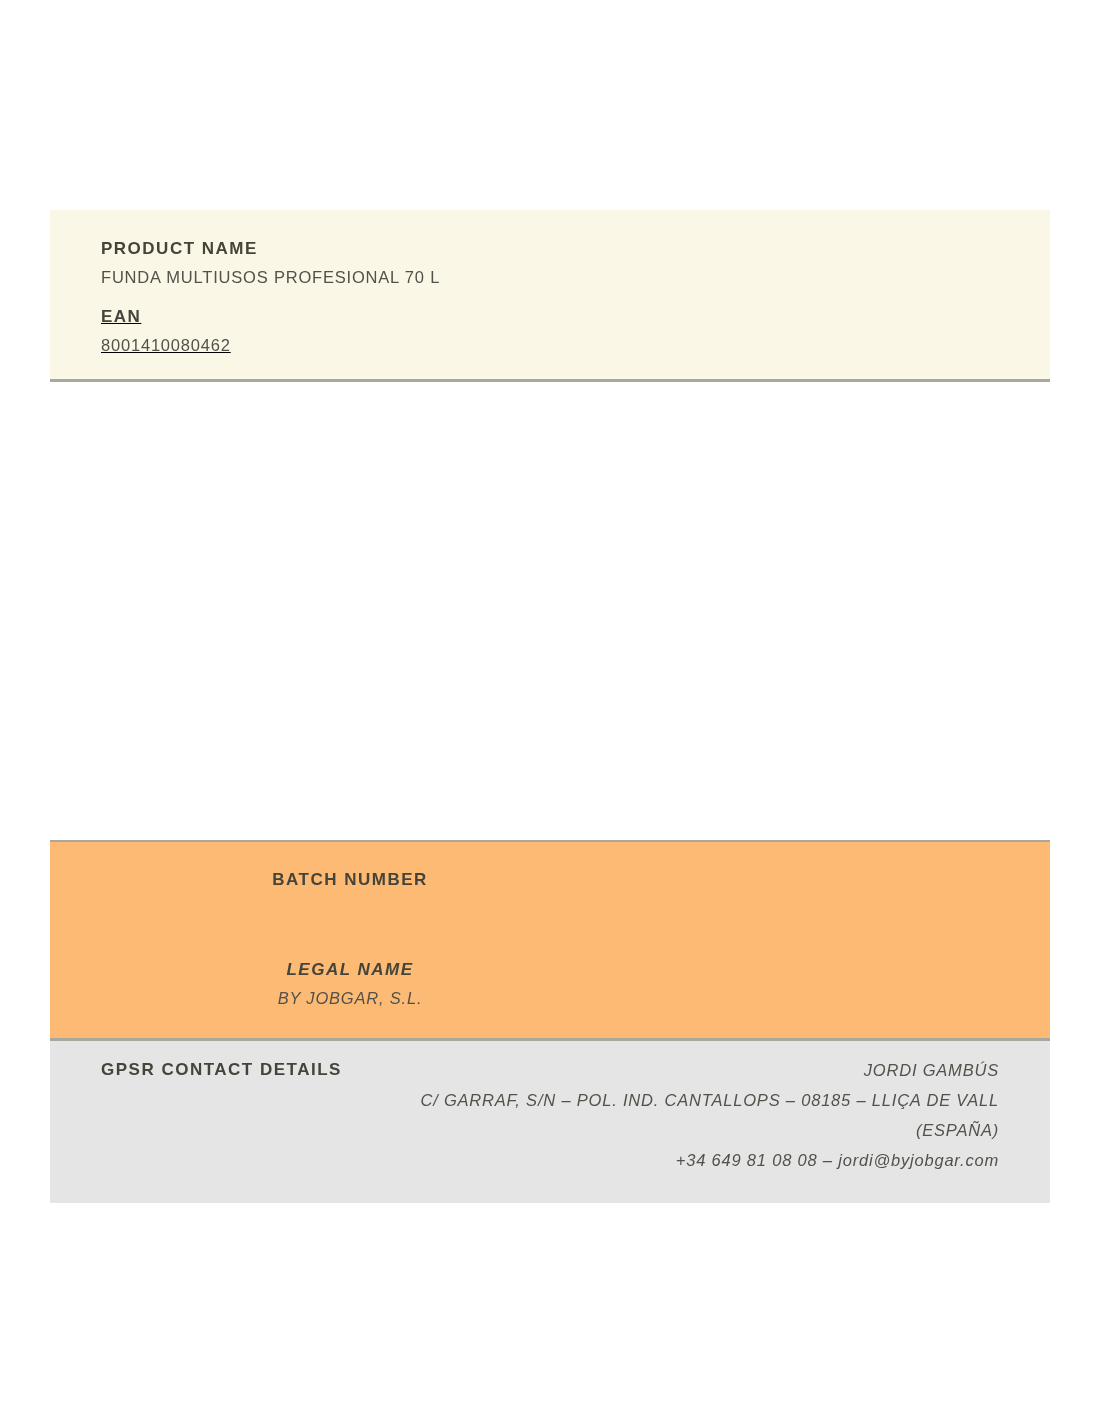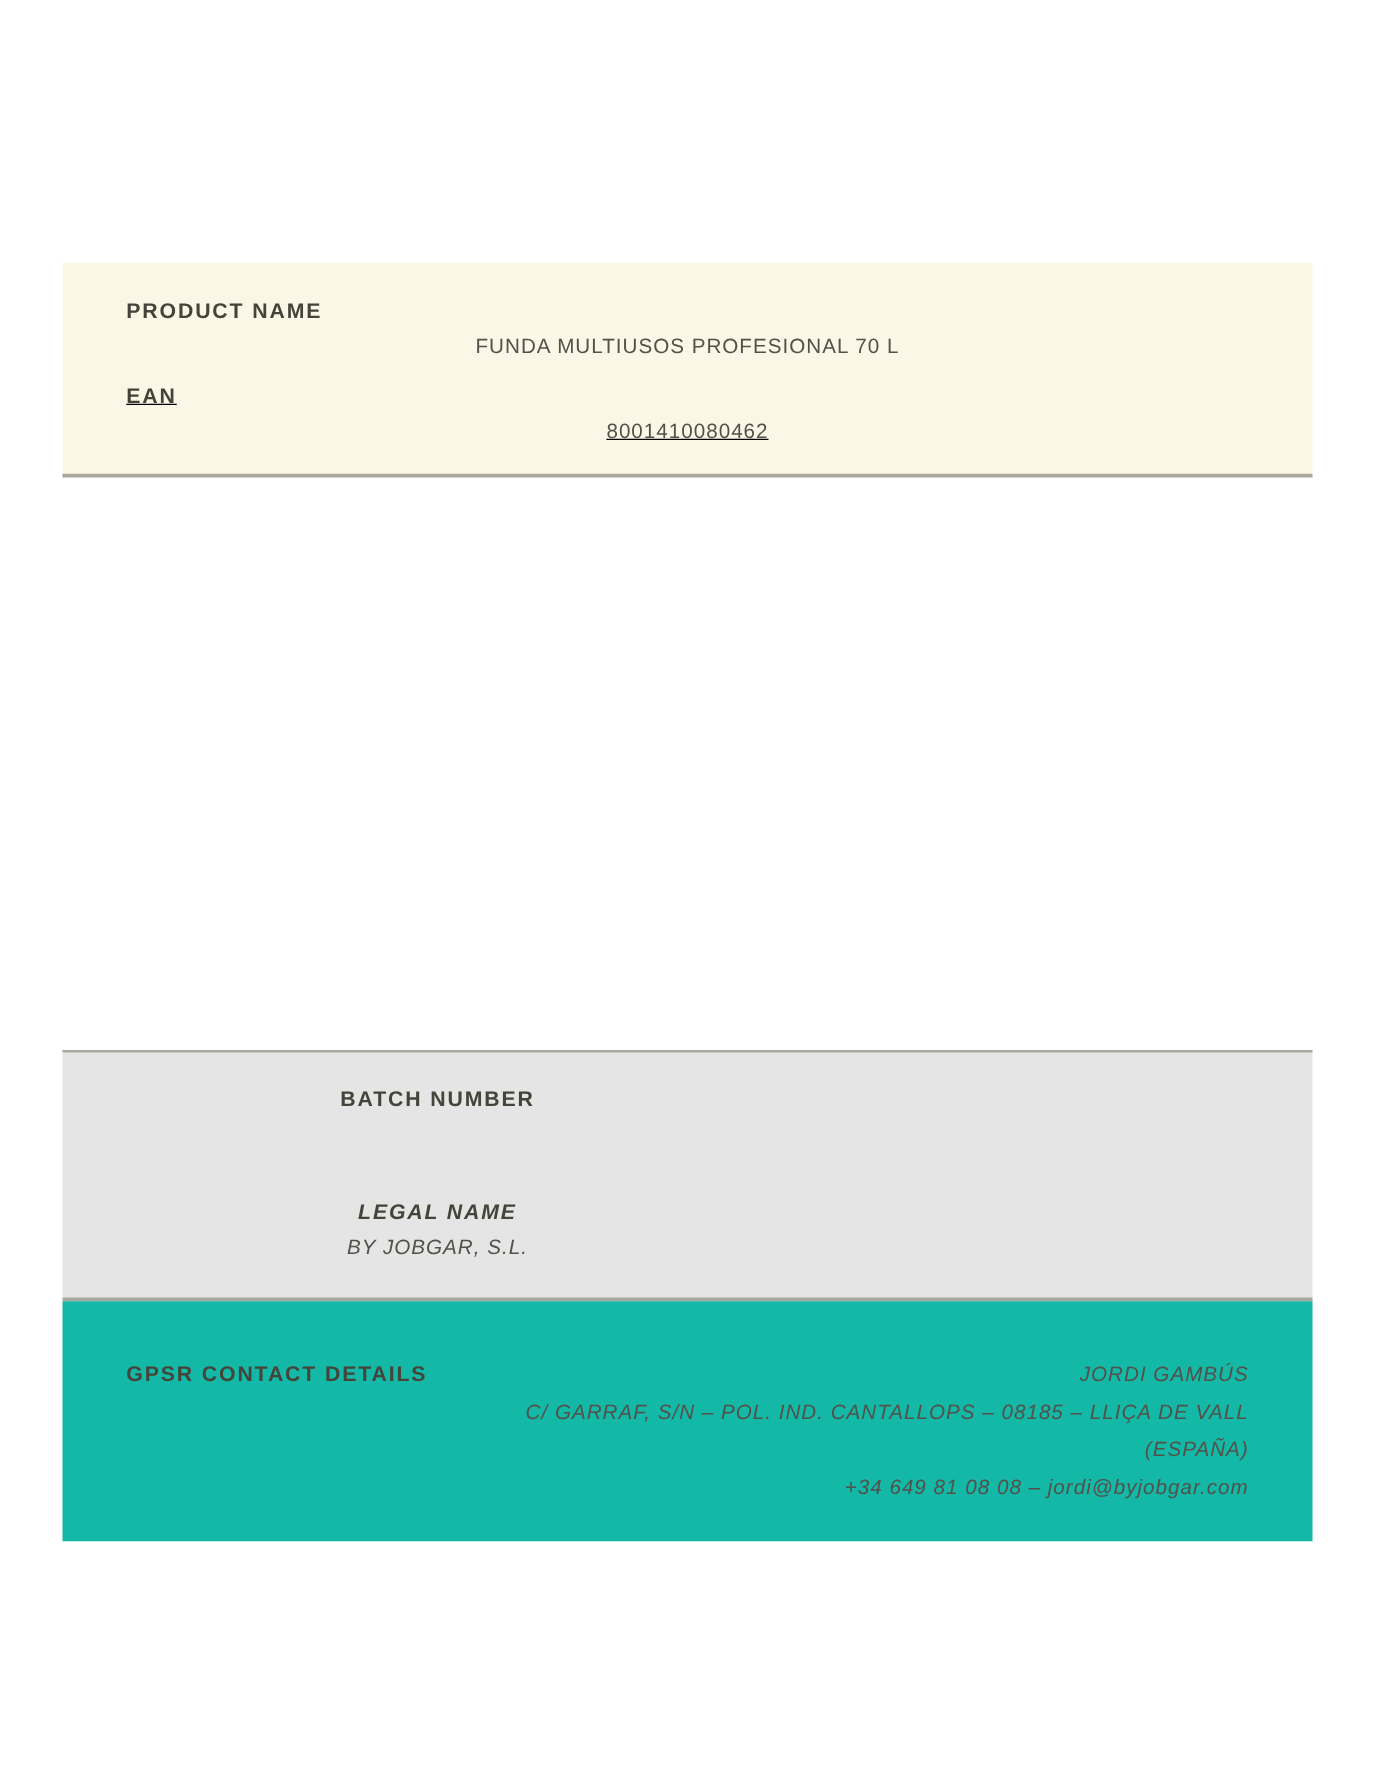--- a/index.html
+++ b/index.html
@@ -34,50 +34,49 @@
     color: #45443a;
     line-height: 20px;
   }
   .value {
     font-size: 16.5px;
     letter-spacing: 0.8px;
     color: #52514a;
     line-height: 20px;
     margin-top: 8px;
     min-height: 20px;
-    text-align: center;
   }
   .product-panel .field + .field {
     margin-top: 20px;
     text-decoration: underline;
   }
   
   .spacer {
     height: 458px;
   }
   
   .batch-panel {
-    background: #e5e5e5;
+    background: #fdba74;
     border-top: 2px solid #aaa89e;
     border-bottom: 3px solid #aaa89e;
     padding: 28px 100px 30px 100px;
     display: grid;
     grid-template-columns: 1fr 1fr;
   }
   .batch-panel .col {
     text-align: center;
   }
   .batch-panel .field + .field {
     margin-top: 42px;
     font-style: italic;
   }
   
   .gpsr-panel {
-    background: #14b8a6;
-    padding: 44px 51px 28px 51px;
+    background: #e5e5e5;
+    padding: 14px 51px 28px 51px;
     display: flex;
     align-items: flex-start;
   }
   .gpsr-panel .label {
     line-height: 30px;
     flex-shrink: 0;
   }
   .gpsr-contact {
     flex: 1;
     text-align: right;

